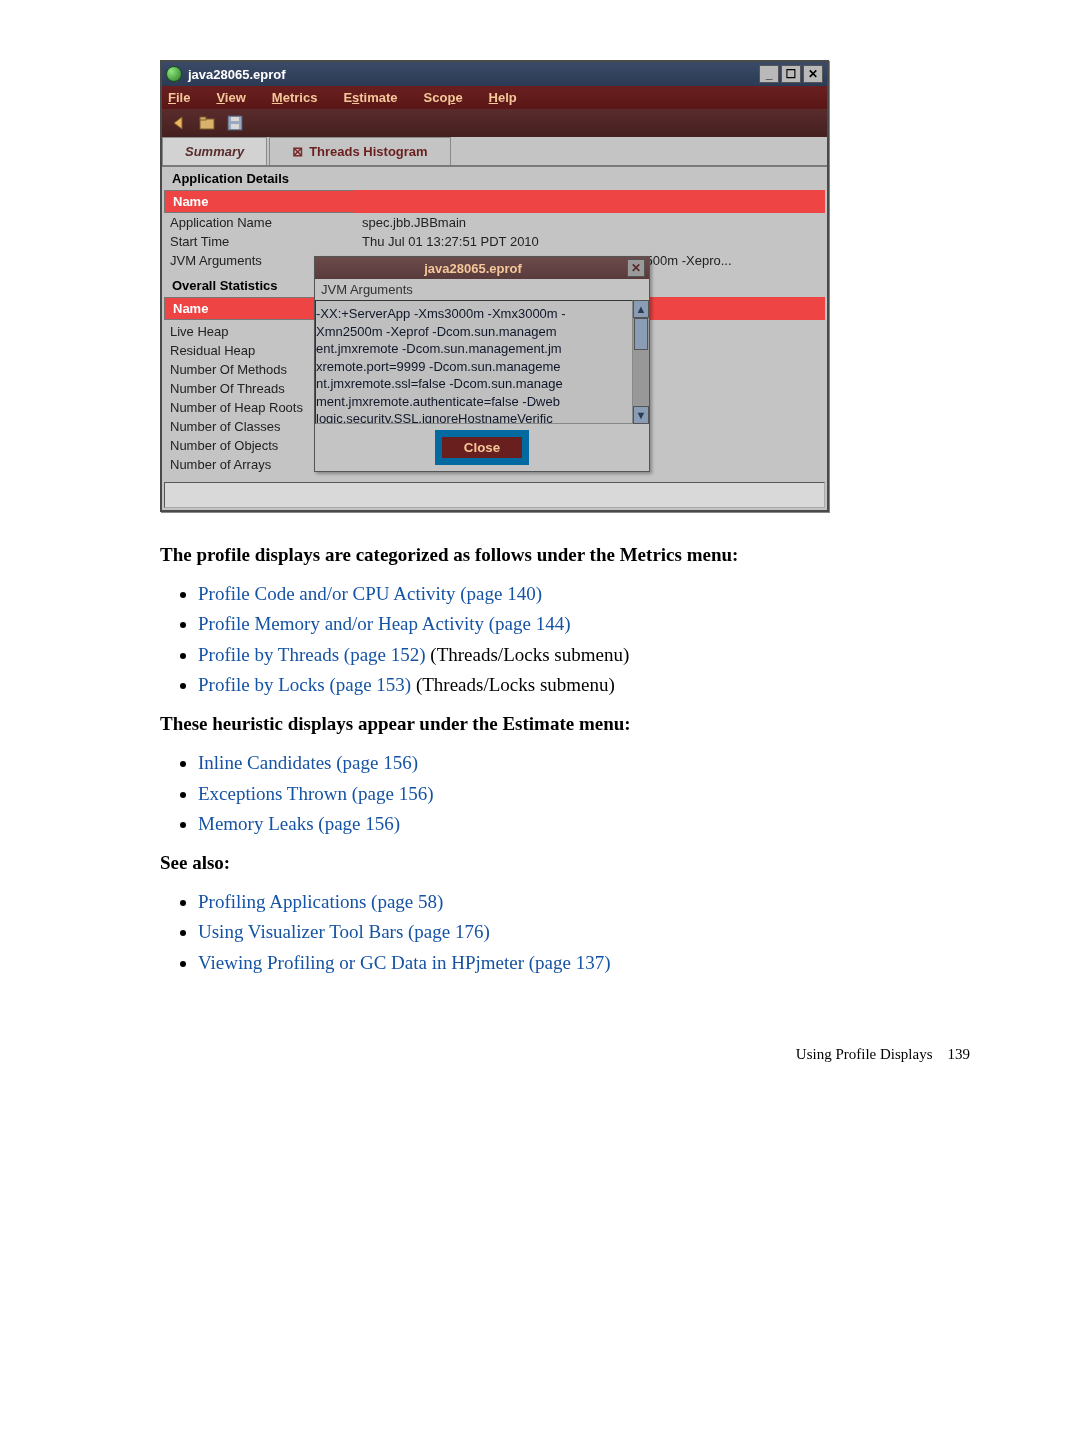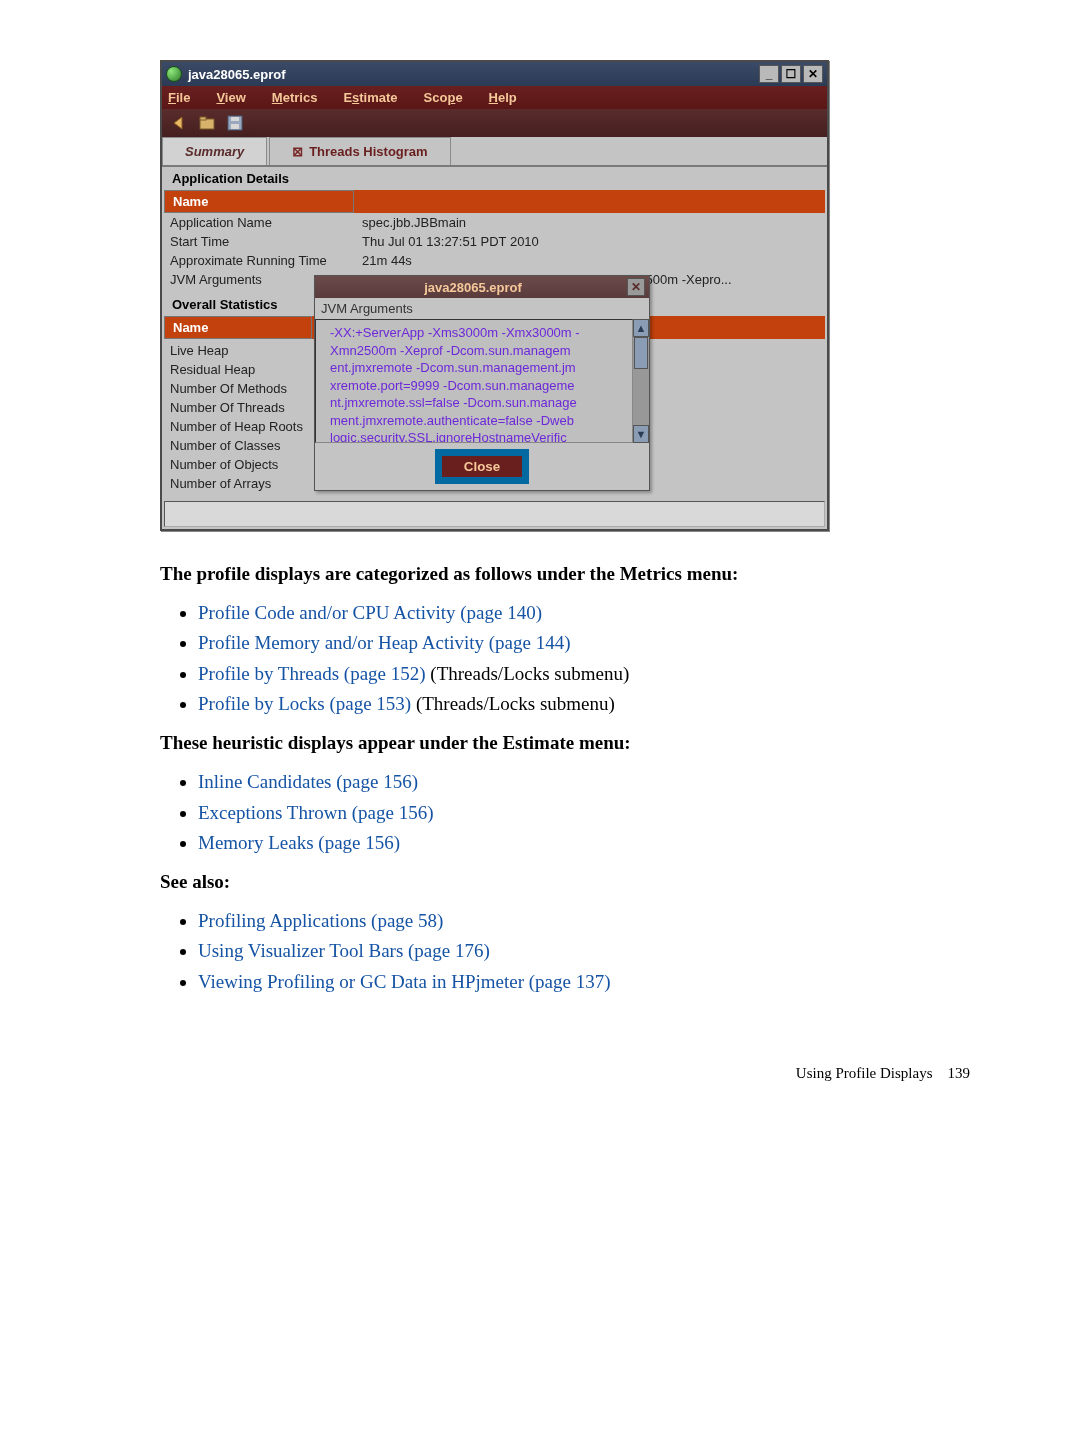--- a/index.html
+++ b/index.html
@@ -112,21 +112,21 @@
     background: #c4c4c4;
     padding: 0 2px 2px 2px;
   }
   .section-title {
     font-weight: bold;
     padding: 4px 8px;
     color: #000;
   }
   .grid-header {
     display: flex;
-    background: #c2410c;
+    background: #ef4444;
     color: #fff;
   }
   .gh-cell {
     padding: 3px 8px;
     font-weight: bold;
     border: 1px solid #777;
   }
   .gh-cell.name { width: 172px; }
   .gh-cell.value { flex: 1; }
   .data-row {
@@ -191,24 +191,24 @@
     padding: 3px 6px;
     color: #333;
   }
   .popup .p-text-wrap {
     display: flex;
   }
   .popup .p-textarea {
     flex: 1;
     background: #bfbfbf;
     border: 1px inset #888;
-    padding: 4px 14px;
+    padding: 4px 0;
     font-family: Tahoma, Arial, sans-serif;
     font-size: 13px;
-    color: #6d28d9;
+    color: #0f172a;
     height: 114px;
     overflow: hidden;
     line-height: 1.35;
   }
   .popup .p-scroll {
     width: 16px;
     background: #a8a8a8;
     display: flex;
     flex-direction: column;
   }
@@ -327,24 +327,20 @@
       <div class="gh-cell name">Name</div>
     </div>
     <div>
       <div class="data-row">
             <div class="c1">Application Name</div>
             <div class="c2">spec.jbb.JBBmain</div>
           </div>
       <div class="data-row">
             <div class="c1">Start Time</div>
             <div class="c2">Thu Jul 01 13:27:51 PDT 2010</div>
-          </div>
-      <div class="data-row">
-            <div class="c1">Approximate Running Time</div>
-            <div class="c2">21m 44s</div>
           </div>
       <div class="data-row">
             <div class="c1">JVM Arguments</div>
             <div class="c2">-XX:+ServerApp -Xms3000m -Xmx3000m -Xmn2500m -Xepro...</div>
           </div>
     </div>
 
     <div class="stats-block">
       <div class="section-title">Overall Statistics</div>
       <div class="grid-header">

